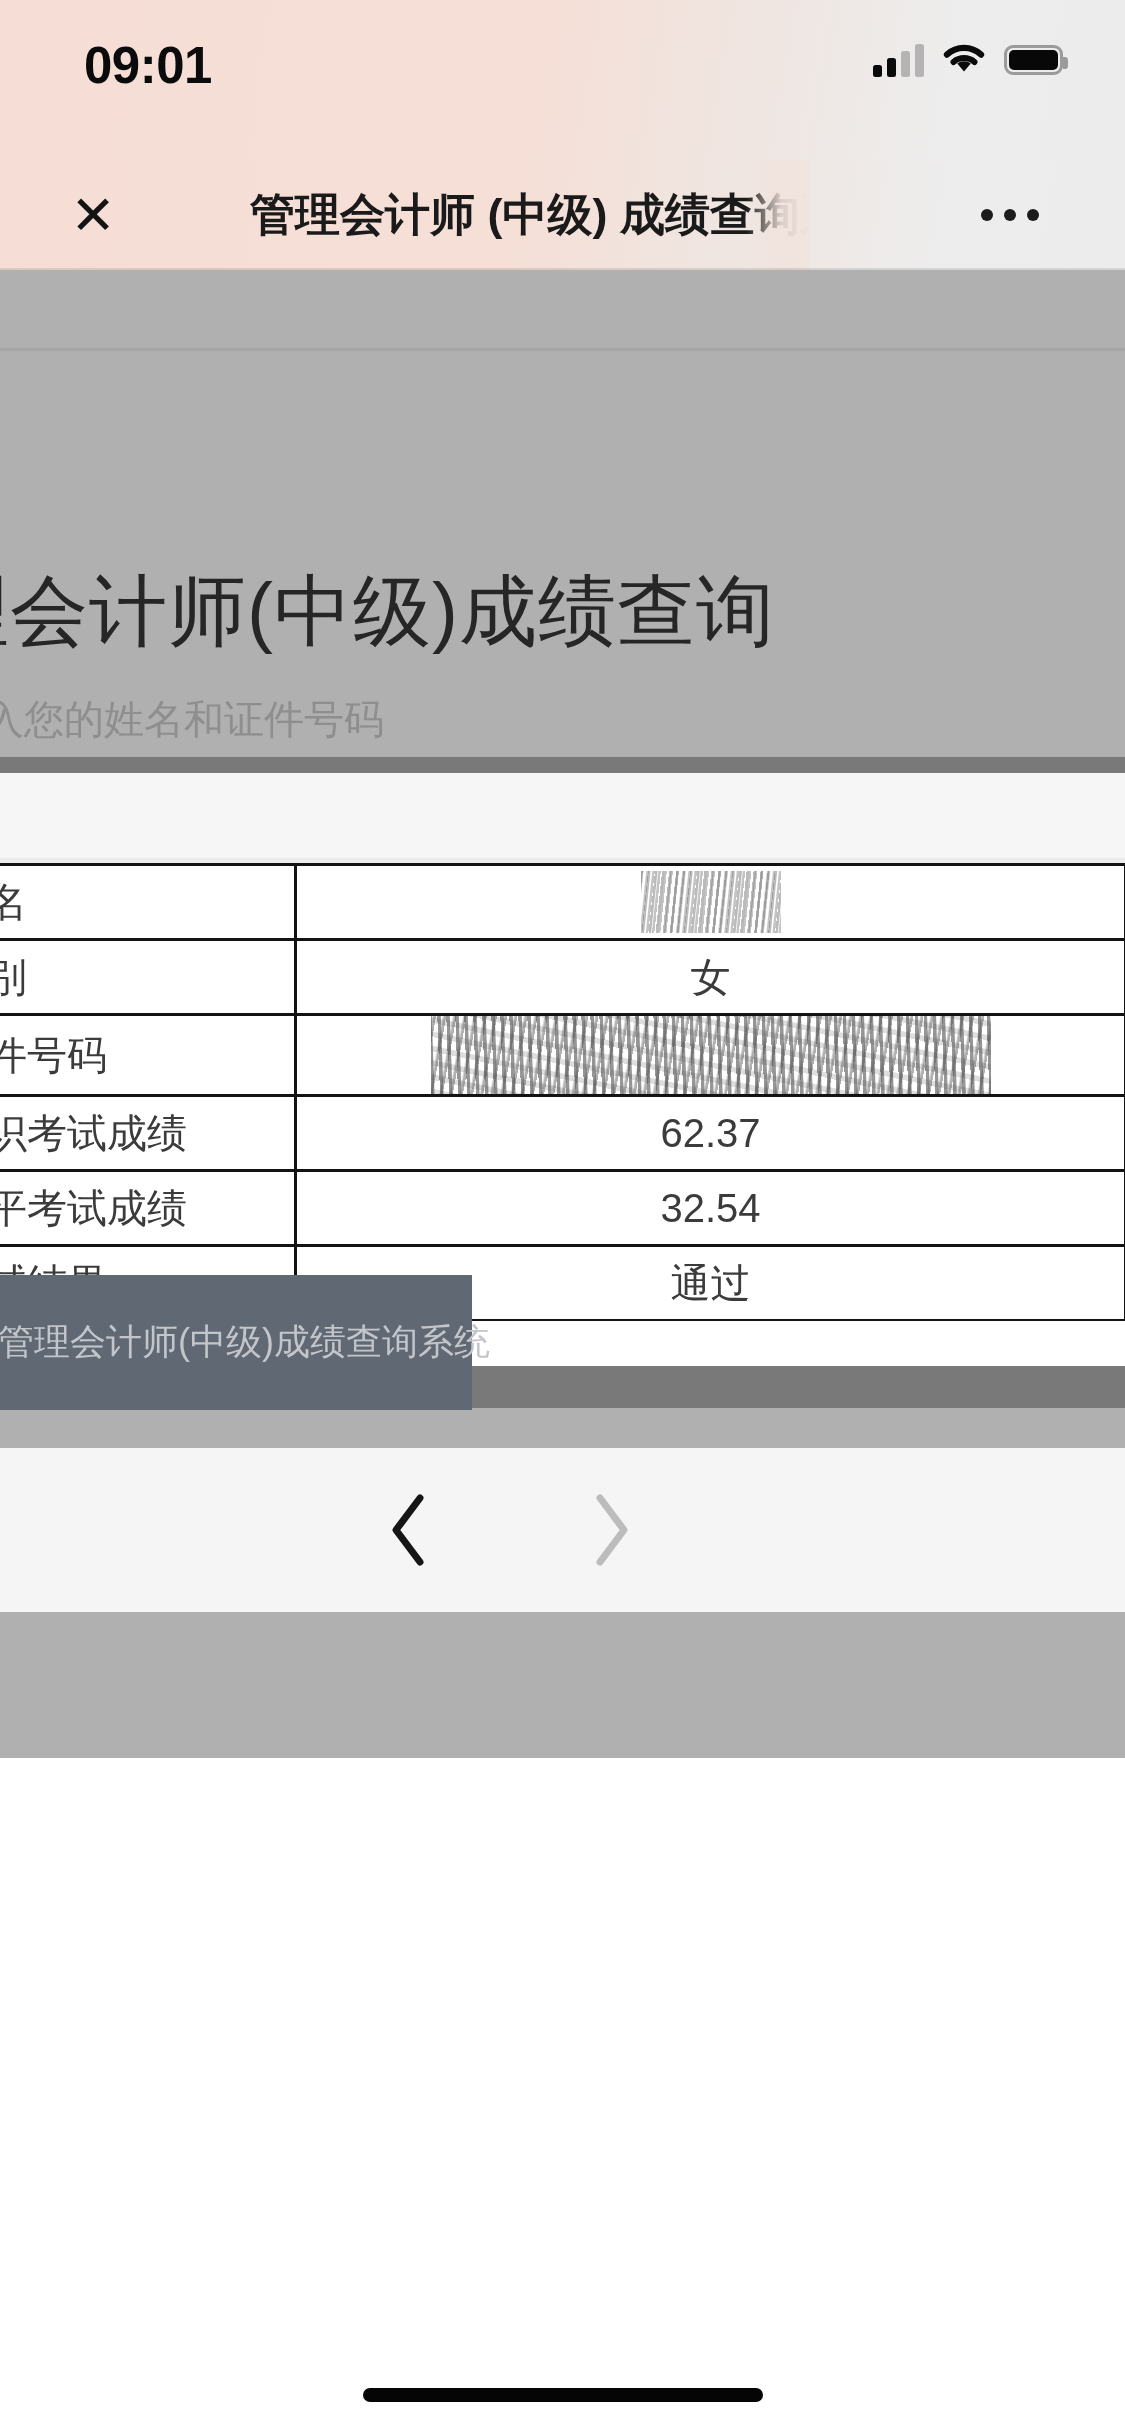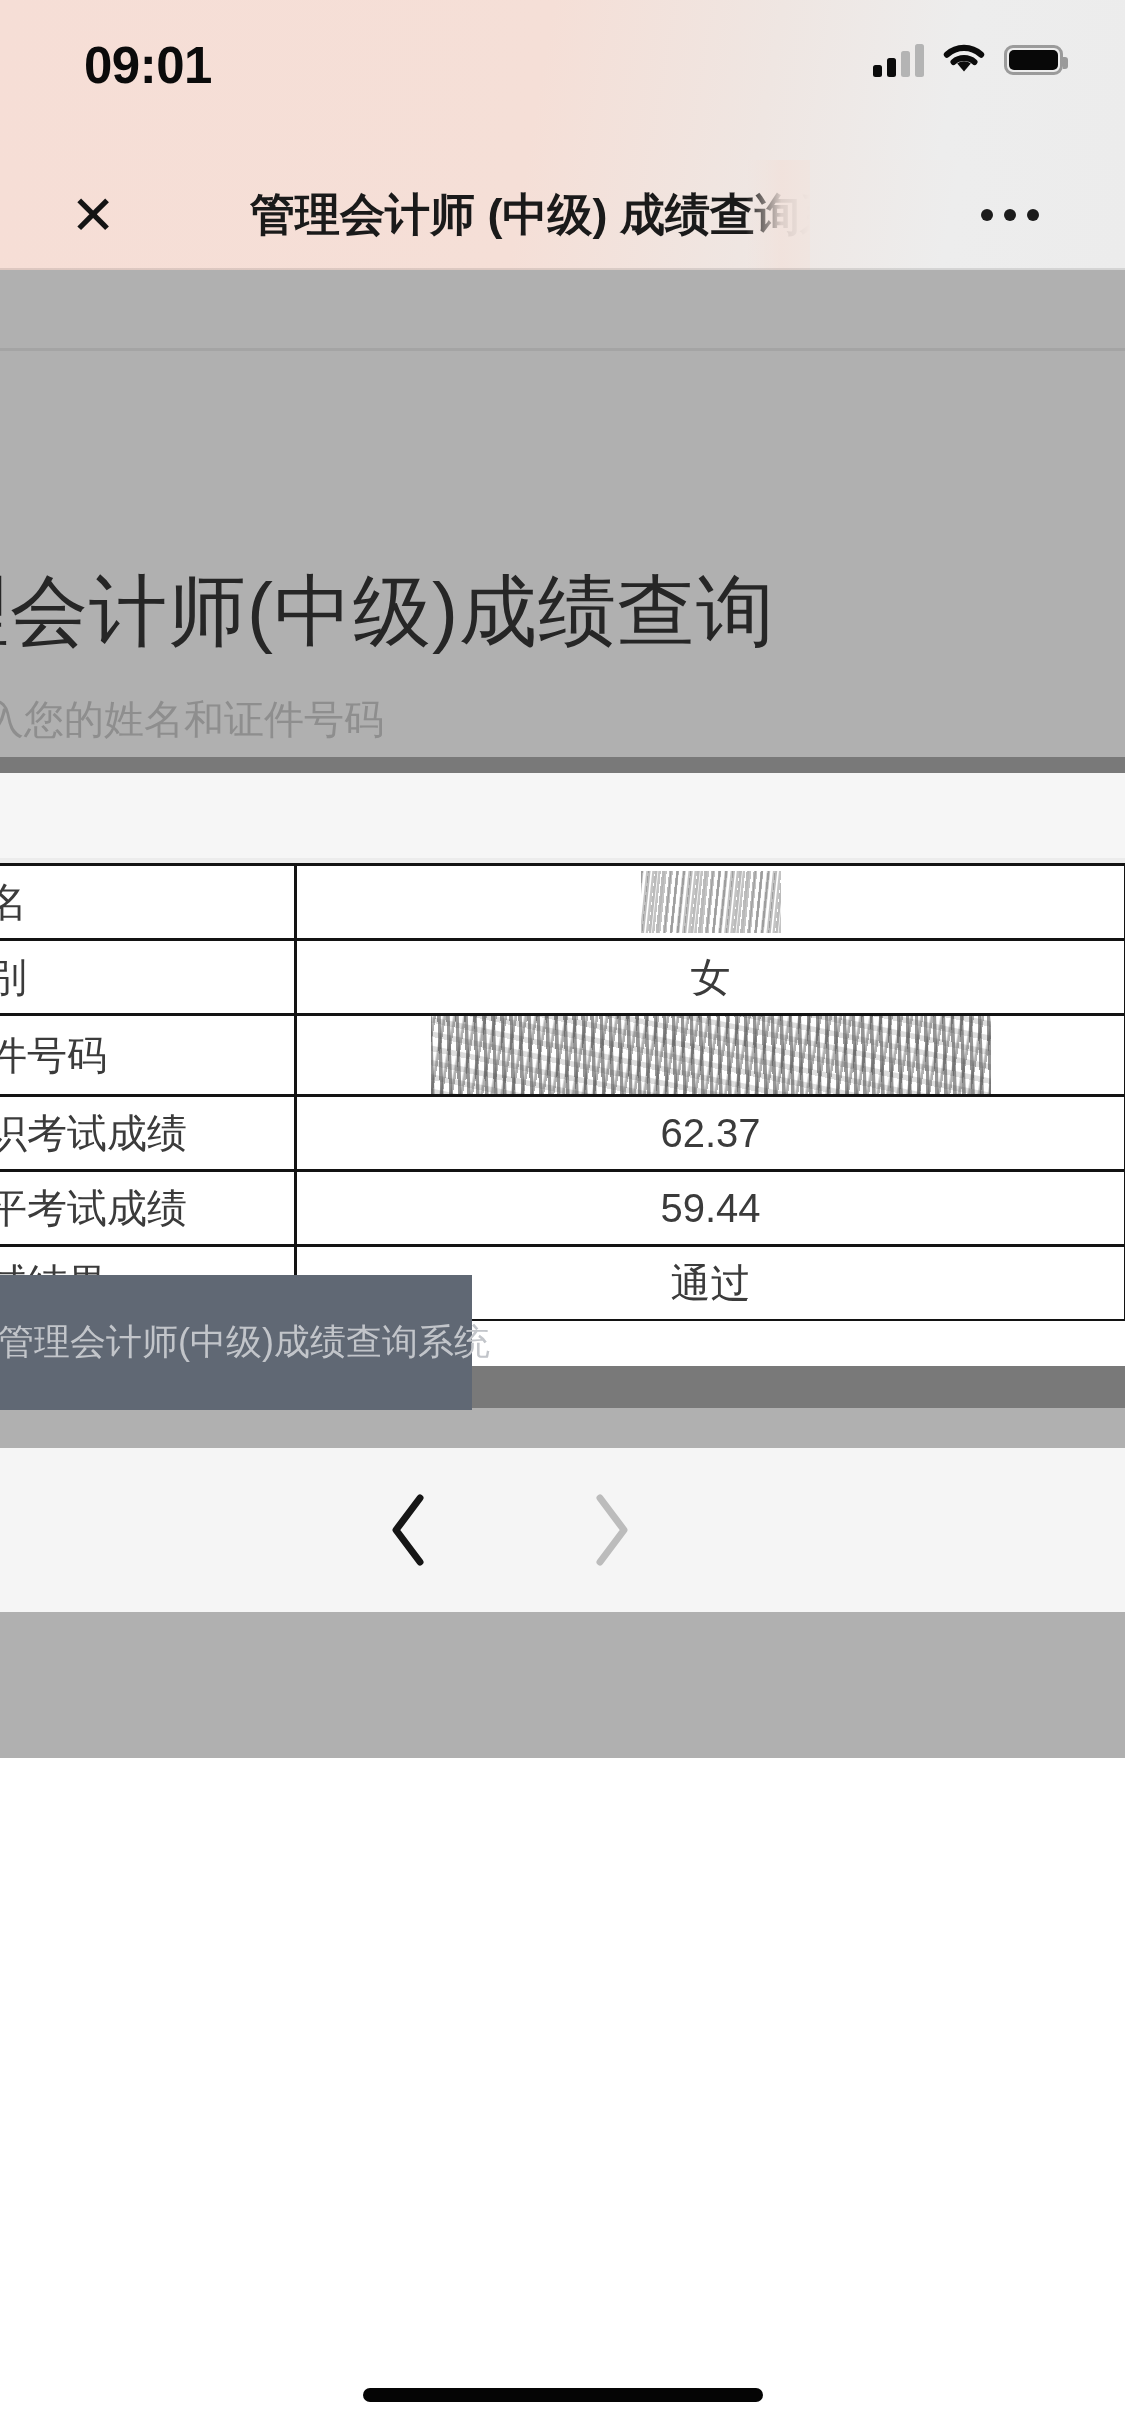--- a/index.html
+++ b/index.html
@@ -256,21 +256,21 @@
           <tr>
             <td class="k">证件号码</td>
             <td class="v"><span class="redact redact-id"></span></td>
           </tr>
           <tr>
             <td class="k">知识考试成绩</td>
             <td class="v">62.37</td>
           </tr>
           <tr>
             <td class="k">水平考试成绩</td>
-            <td class="v">59.44</td>
+            <td class="v">32.54</td>
           </tr>
           <tr>
             <td class="k">考试结果</td>
             <td class="v">通过</td>
           </tr>
           <tr>
             <td class="k">考试时间</td>
             <td class="v">2019年11月30日</td>
           </tr>
         </tbody>

